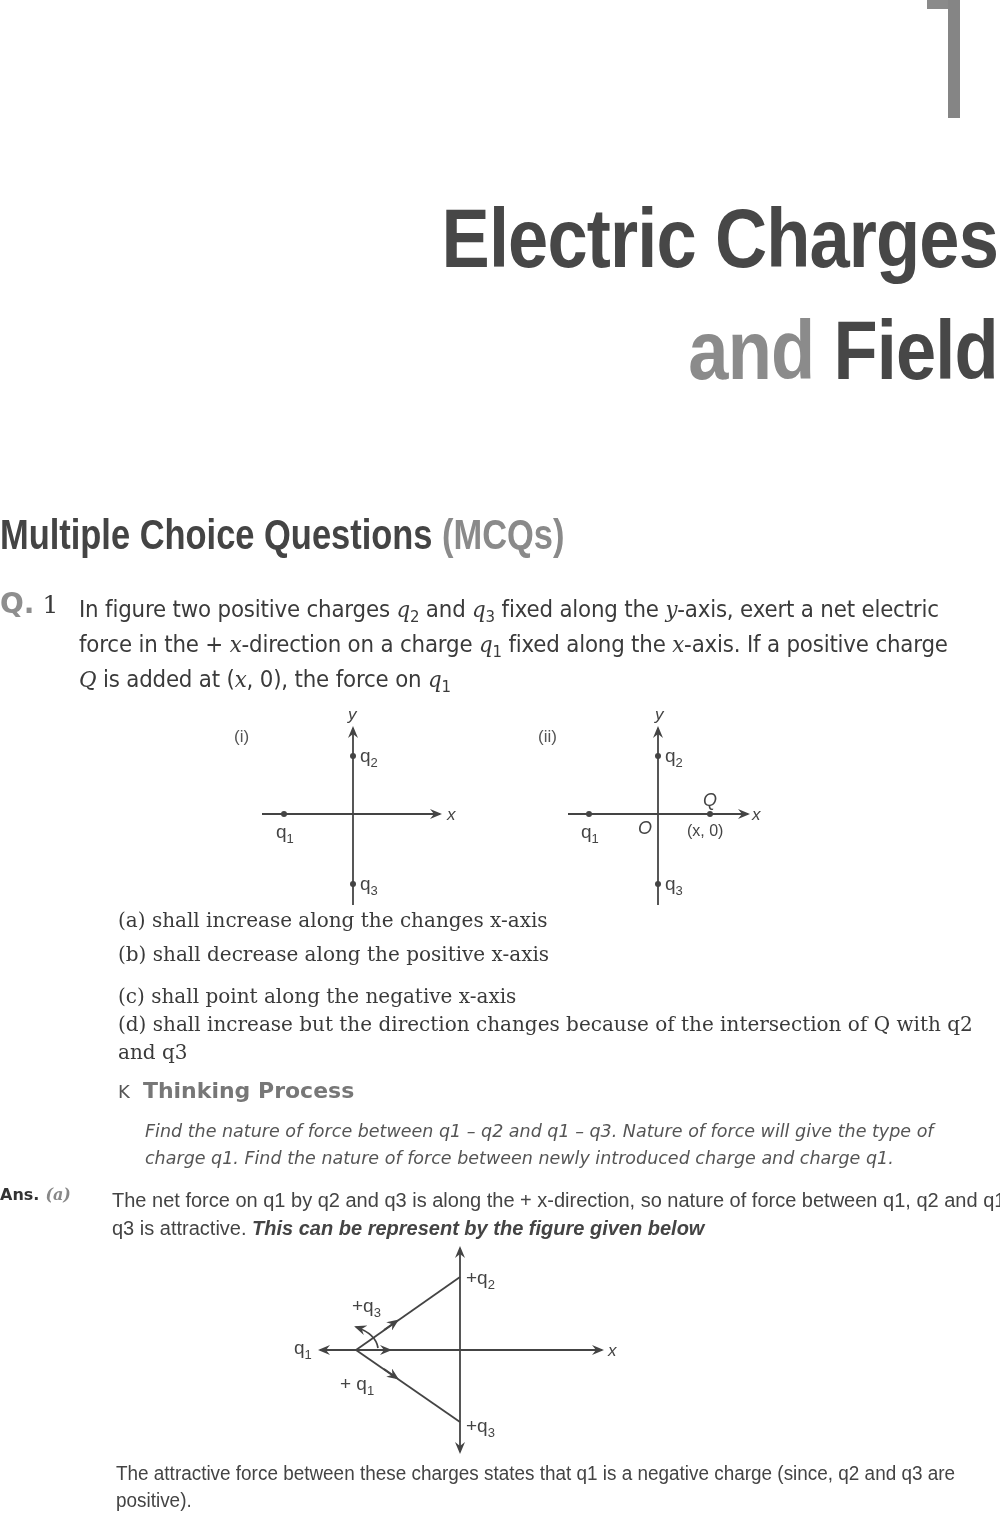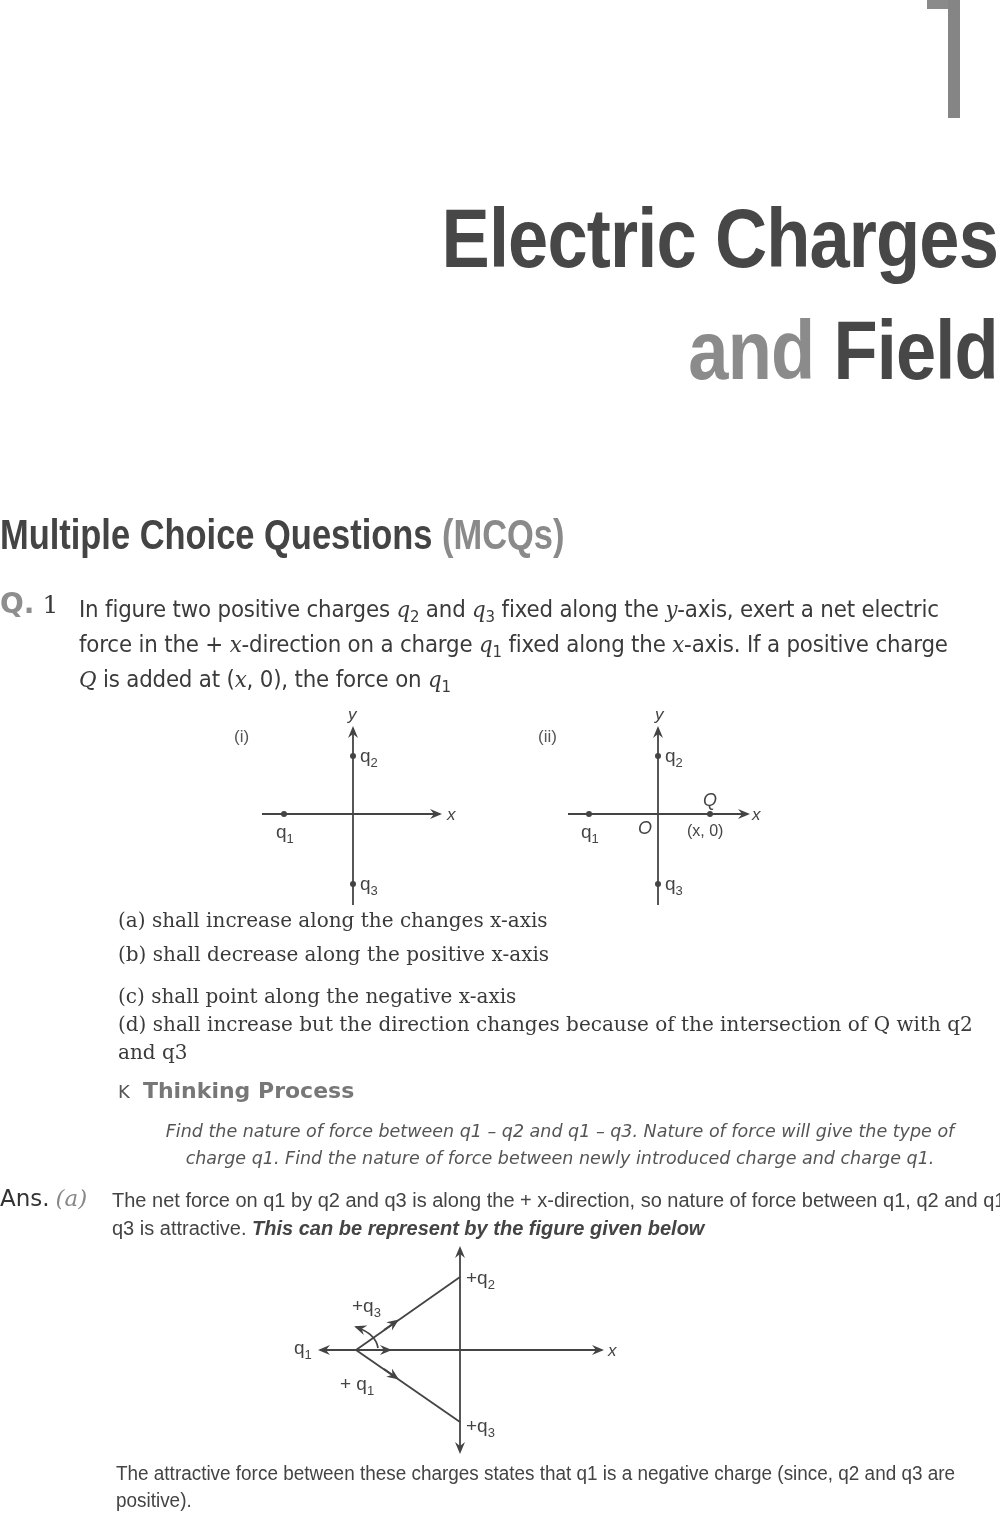--- a/index.html
+++ b/index.html
@@ -27,23 +27,23 @@
   .q-text i, .ital { font-family:"DejaVu Serif", serif; font-style:italic; }
   sub { font-size:0.7em; vertical-align:-0.3em; line-height:0; }
 
   .fig { position:absolute; }
   .options { left:118px; top:908px; font-family:"DejaVu Serif", serif; font-size:20px; color:#3a3a3a; }
   .opt { position:absolute; left:0; white-space:nowrap; }
 
   .tp-head { left:118px; top:1078px; white-space:nowrap; }
   .tp-k { font-family:"DejaVu Sans", sans-serif; font-size:18px; color:#555; margin-right:8px; }
   .tp-title { font-family:"DejaVu Sans", sans-serif; font-weight:bold; font-size:22px; color:#777;margin-top:28px; }
-  .tp-body { left:145px; top:1118px; width:830px; font-family:"DejaVu Sans", sans-serif; font-style:italic; font-size:17.5px; color:#555; line-height:27px;text-align:center; }
+  .tp-body { left:145px; top:1118px; width:830px; font-family:"DejaVu Sans", sans-serif; font-style:italic; font-size:17.5px; color:#555; line-height:27px; }
 
-  .ans-label { left:0; top:1185px; white-space:nowrap; font-family:"DejaVu Sans", sans-serif; font-weight:normal; font-size:23px; color:#333; }
+  .ans-label { left:0; top:1185px; white-space:nowrap; font-family:"DejaVu Sans", sans-serif; font-weight:bold; font-size:16px; color:#333; }
   .ans-label .ans-opt { font-family:"DejaVu Serif", serif; font-style:italic; color:#888; margin-left:6px; }
   .ans-text { left:112px; top:1186px; width:900px; font-family:"Liberation Sans", sans-serif; font-size:20px; line-height:28px; color:#444; }
   .ans-text .it { font-style:italic;font-weight:bold; }
   .concl { left:116px; top:1460px; width:900px; font-family:"Liberation Sans", sans-serif; font-size:19.5px; line-height:27px; color:#444; transform:scaleX(0.97); transform-origin:left top; }
 
   svg text { font-family:"Liberation Sans", sans-serif; }
 </style>
 </head>
 <body>
 

